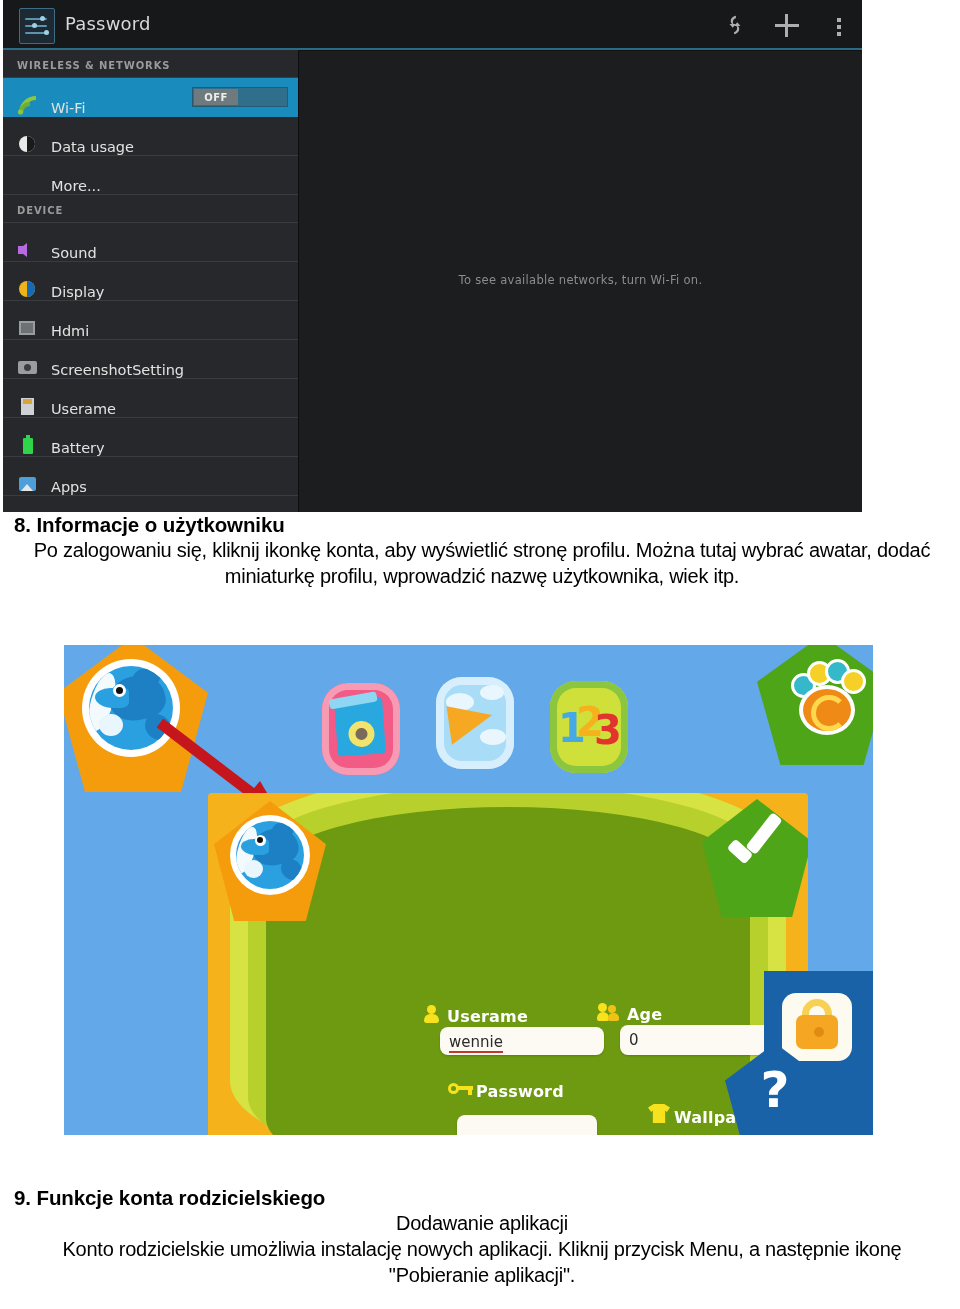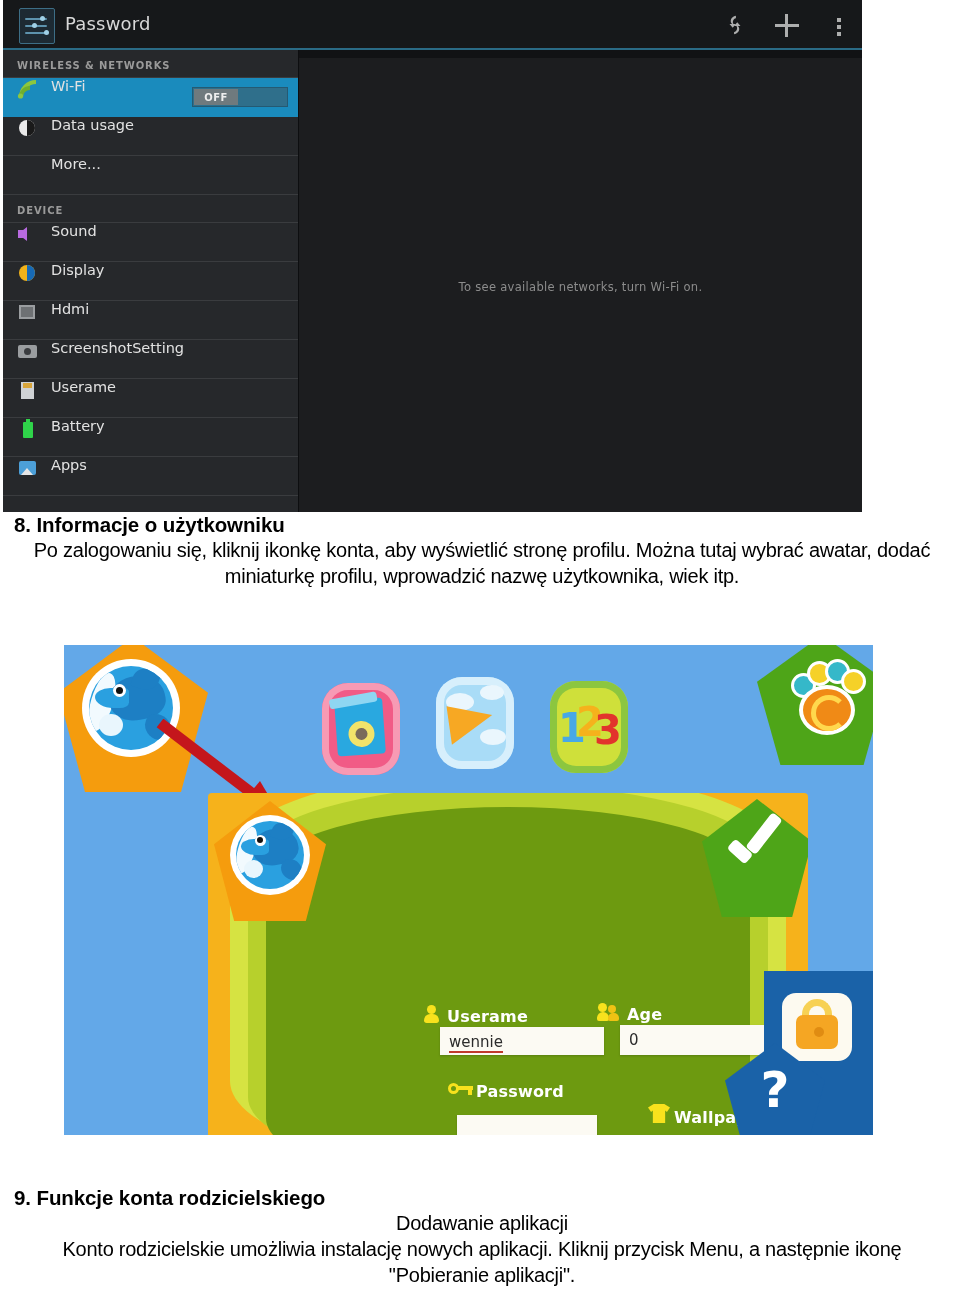--- a/index.html
+++ b/index.html
@@ -45,34 +45,34 @@
   .plus-v{position:absolute;left:13px;top:4px;width:3px;height:23px;background:#cfcfcf;}
   .dot{position:absolute;left:13px;width:4px;height:4px;background:#cfcfcf;}
   .dot.d1{top:8px;} .dot.d2{top:15px;} .dot.d3{top:22px;}
 
   .panes{position:absolute;left:0;top:50px;width:859px;height:462px;background:#111214;}
   .left-pane{
     position:absolute;left:0;top:0;width:295px;height:462px;
     background:#26282b;border-right:1px solid #0d0e10;
   }
   .right-pane{
-    position:absolute;left:296px;top:8px;width:563px;height:462px;
+    position:absolute;left:296px;top:1px;width:563px;height:462px;
     background:#1c1d1f;
   }
   .right-pane .hint{
     position:absolute;left:0;right:0;top:222px;text-align:center;
     color:#8c8c8c;font-size:11.5px;letter-spacing:.3px;
   }
   .grp-hdr{
     color:#9a9a9a;font-size:10px;font-weight:bold;letter-spacing:.9px;
     padding:10px 0 6px 14px;border-bottom:1px solid #3a3c3f;
   }
   .srow{
     position:relative;height:39px;border-bottom:1px solid #3a3c3f;
-    display:flex;align-items:flex-start;padding-left:14px;box-sizing:border-box;
+    display:flex;align-items:flex-end;padding-left:14px;box-sizing:border-box;
   }
   .srow.sel{background:#1a8bbd;border-bottom:1px solid #1a8bbd;}
   .srow .ico{width:22px;height:22px;margin-right:12px;position:relative;flex:0 0 auto;}
   .srow .lbl{color:#e2e2e2;font-size:14.5px;}
   .srow.noicon .lbl{margin-left:34px;}
   .toggle{
     position:absolute;right:10px;top:9px;width:96px;height:20px;
     background:#2f6f8b;border:1px solid #245a73;box-sizing:border-box;
   }
   .toggle .knob{
@@ -197,21 +197,21 @@
 
   
   .check-pent{position:absolute;right:-4px;top:6px;width:110px;height:118px;}
   .check-pent .pent-shape{background:#4ea518;}
   .chk{position:absolute;left:24px;top:26px;width:58px;height:52px;}
   .chk:before{content:'';position:absolute;left:2px;top:20px;width:24px;height:13px;background:#fff;border-radius:4px;transform:rotate(42deg);}
   .chk:after{content:'';position:absolute;left:16px;top:2px;width:44px;height:13px;background:#fff;border-radius:4px;transform:rotate(-52deg);}
 
   
   .f-label{position:absolute;color:#ffffff;font-size:16px;font-weight:bold;letter-spacing:.2px;white-space:nowrap;}
-  .f-input{position:absolute;background:#fcfaf3;border-radius:0;box-shadow:0 1px 2px rgba(0,0,0,.18);}
+  .f-input{position:absolute;background:#fcfaf3;border-radius:8px;box-shadow:0 1px 2px rgba(0,0,0,.18);}
   .f-input .val{position:absolute;left:9px;top:6px;font-size:15px;color:#2b2b2b;}
   .f-input .val.underlined{border-bottom:2px solid #c0392b;padding-bottom:0px;}
 
   .lbl-user{left:239px;top:214px;}
   .in-user{left:232px;top:234px;width:164px;height:28px;}
   .ico-user{position:absolute;left:215px;top:212px;width:17px;height:18px;}
   .ico-user .head{position:absolute;left:4px;top:0;width:9px;height:9px;border-radius:50%;background:#f8e21d;}
   .ico-user .body{position:absolute;left:1px;top:9px;width:15px;height:9px;border-radius:7px 7px 3px 3px;background:#f8e21d;}
 
   .lbl-age{left:419px;top:212px;text-align:center;}

